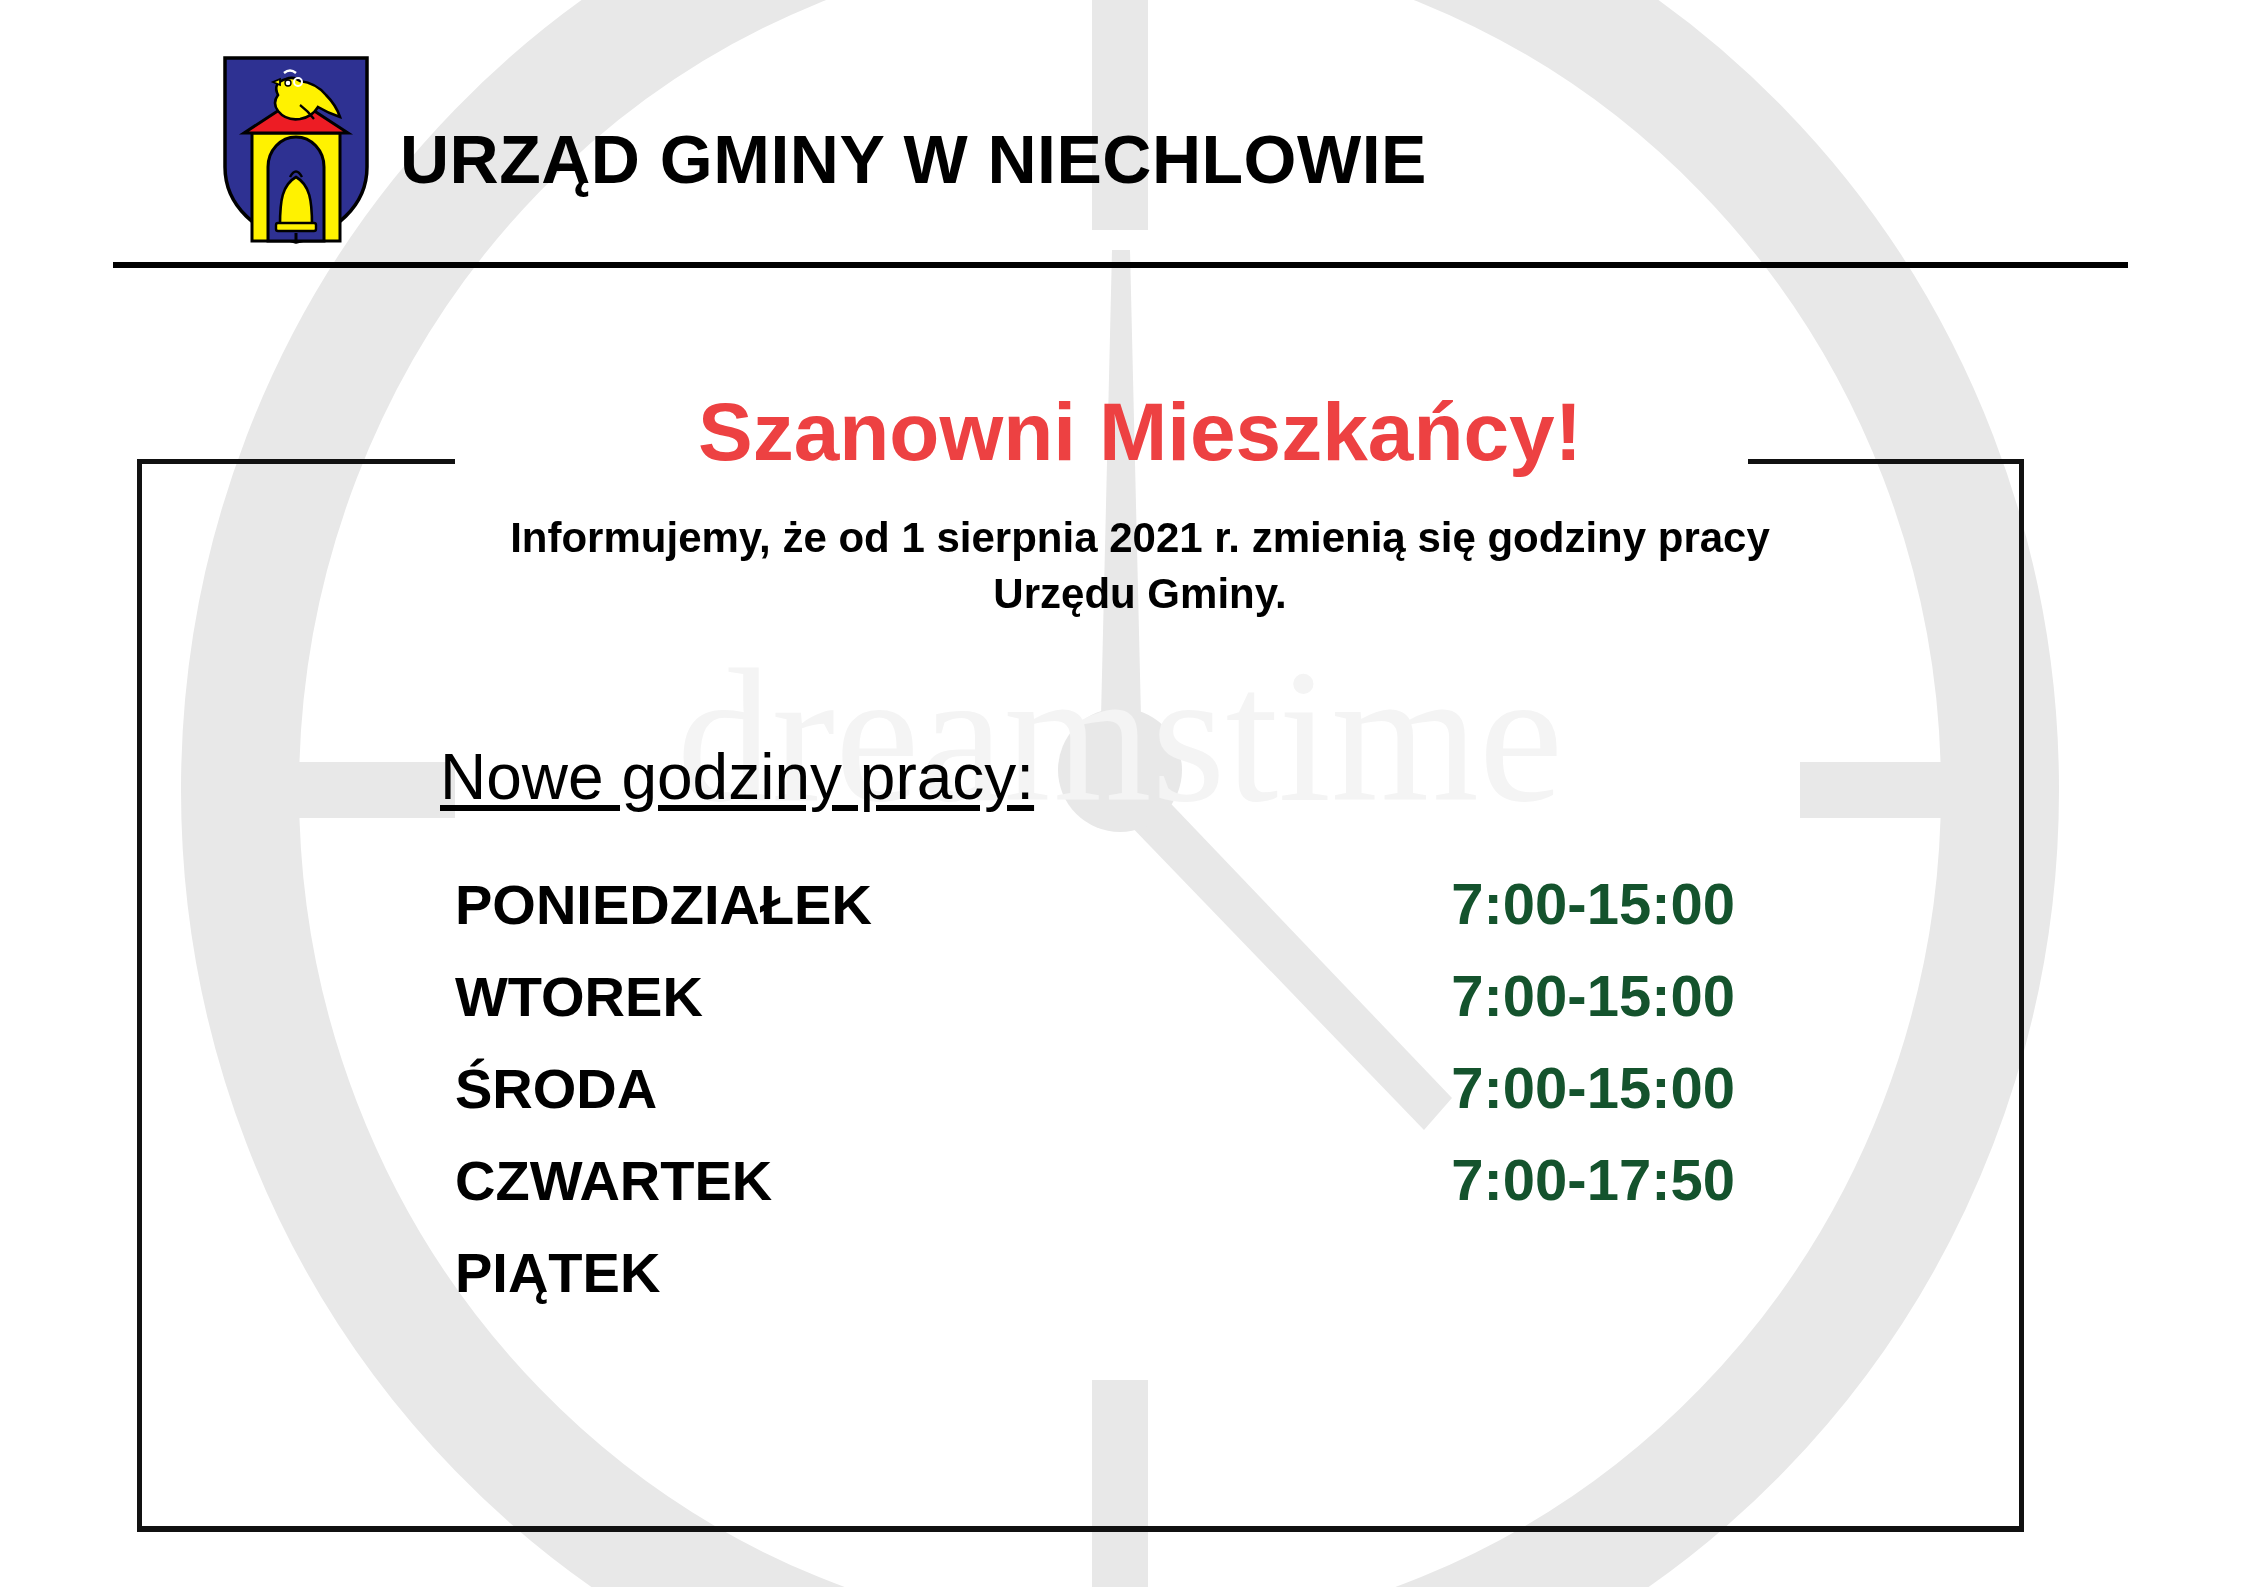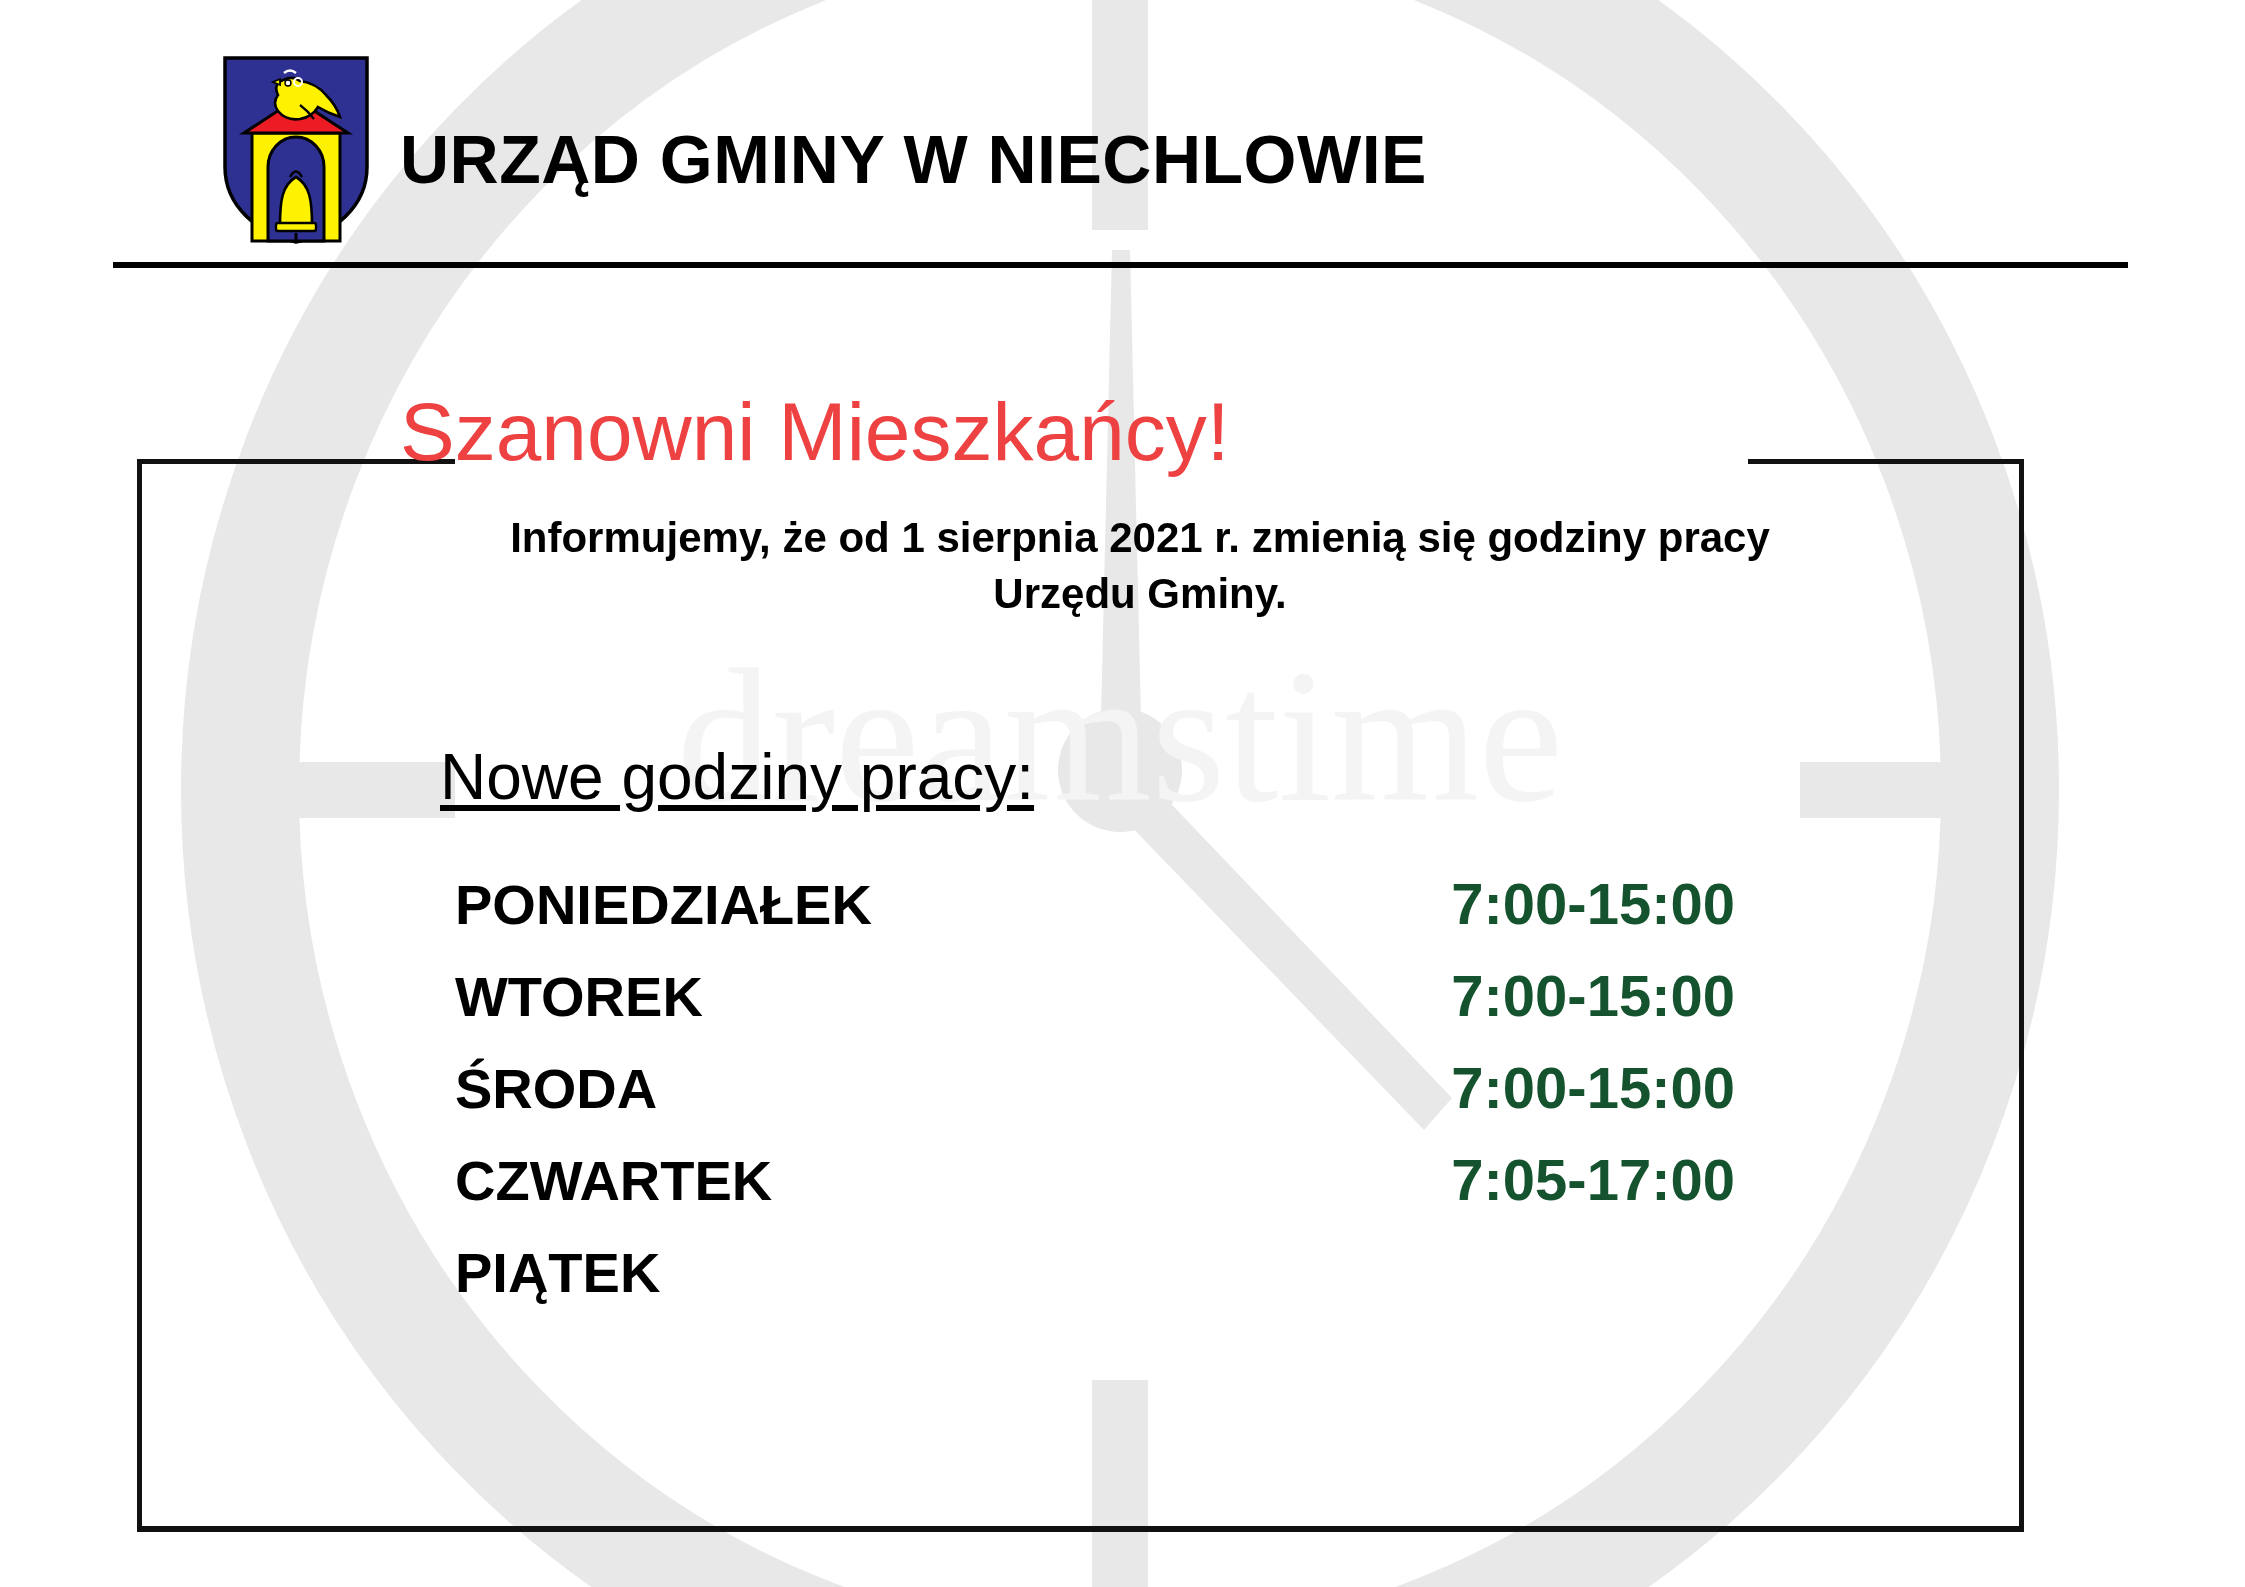--- a/index.html
+++ b/index.html
@@ -96,23 +96,23 @@
     height: 5px;
     background: #111111;
   }
 
   
   .headline {
     position: absolute;
     left: 400px;
     top: 385px;
     width: 1480px;
-    text-align: left;
+    text-align: center;
     font-size: 82px;
-    font-weight: normal;
+    font-weight: bold;
     white-space: nowrap;
   }
   .intro {
     position: absolute;
     left: 480px;
     top: 510px;
     width: 1320px;
     text-align: center;
     font-size: 42px;
     font-weight: bold;
@@ -228,20 +228,20 @@
     <div class="hours-row">
       <span class="day">WTOREK</span>
       <span class="time">7:00-15:00</span>
     </div>
     <div class="hours-row">
       <span class="day">ŚRODA</span>
       <span class="time">7:00-15:00</span>
     </div>
     <div class="hours-row">
       <span class="day">CZWARTEK</span>
-      <span class="time">7:05-17:00</span>
+      <span class="time">7:00-17:50</span>
     </div>
     <div class="hours-row">
       <span class="day">PIĄTEK</span>
     </div>
   </div>
 
 </div>
 
 </body></html>

